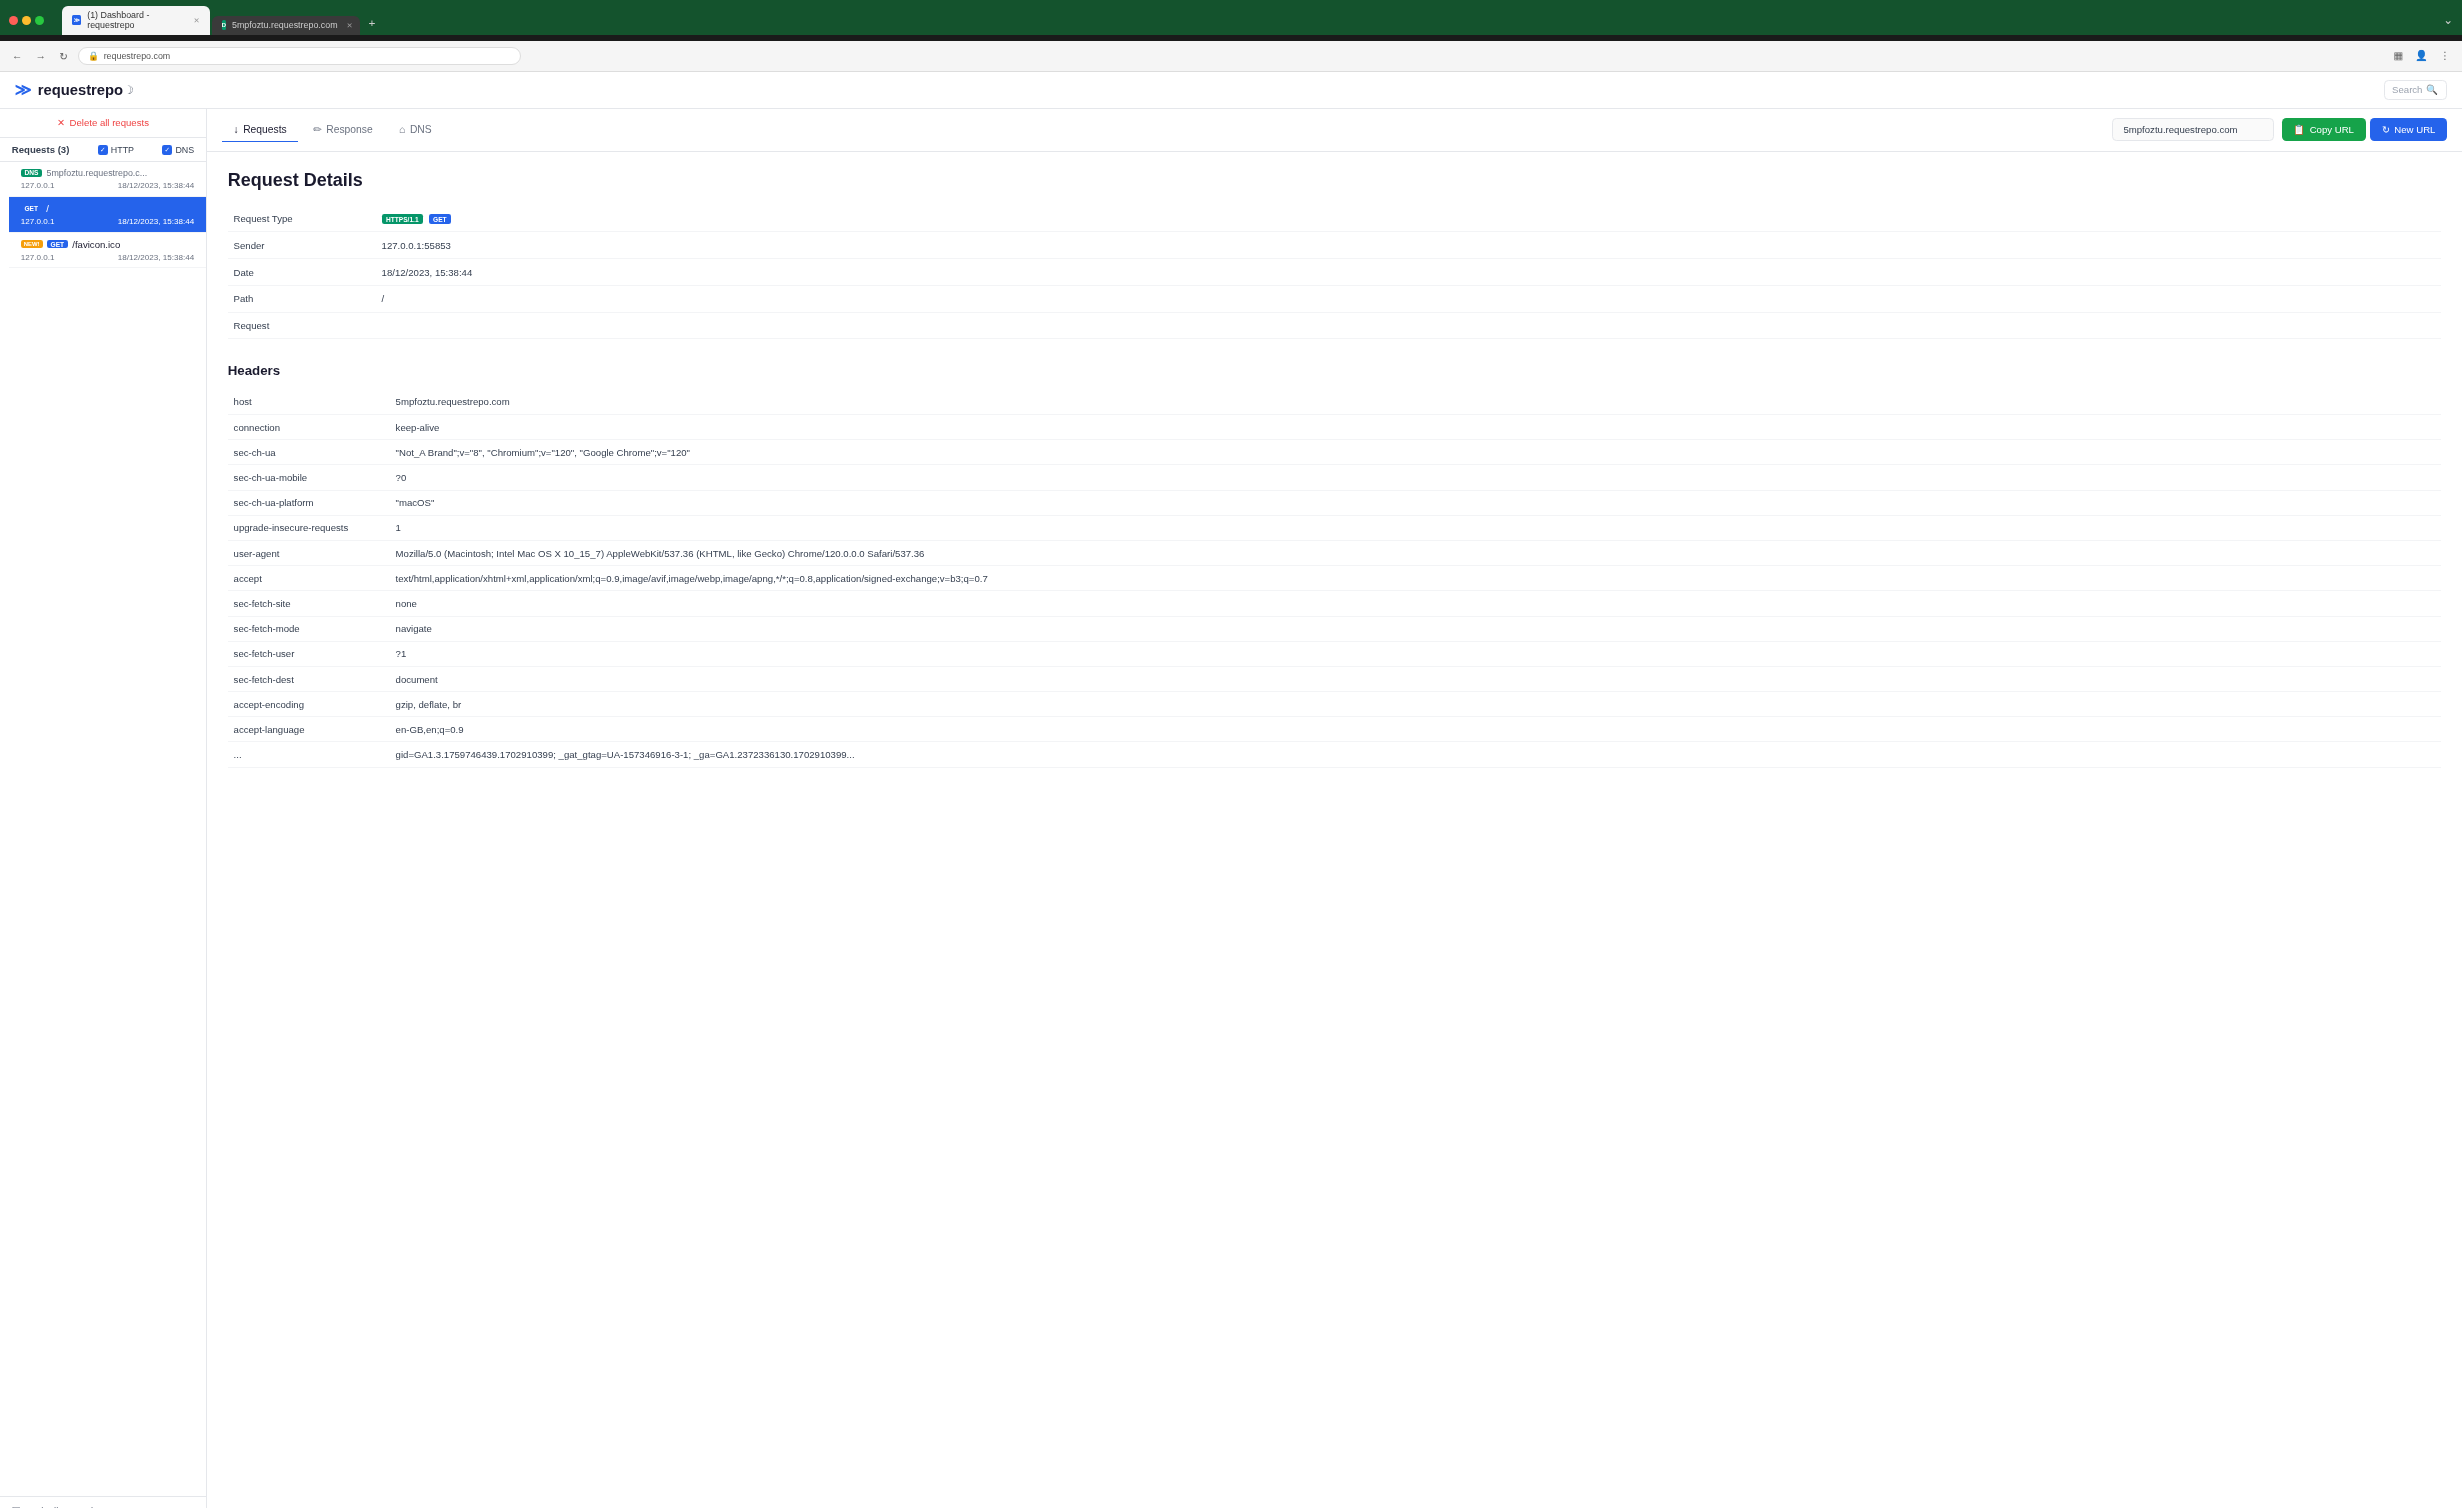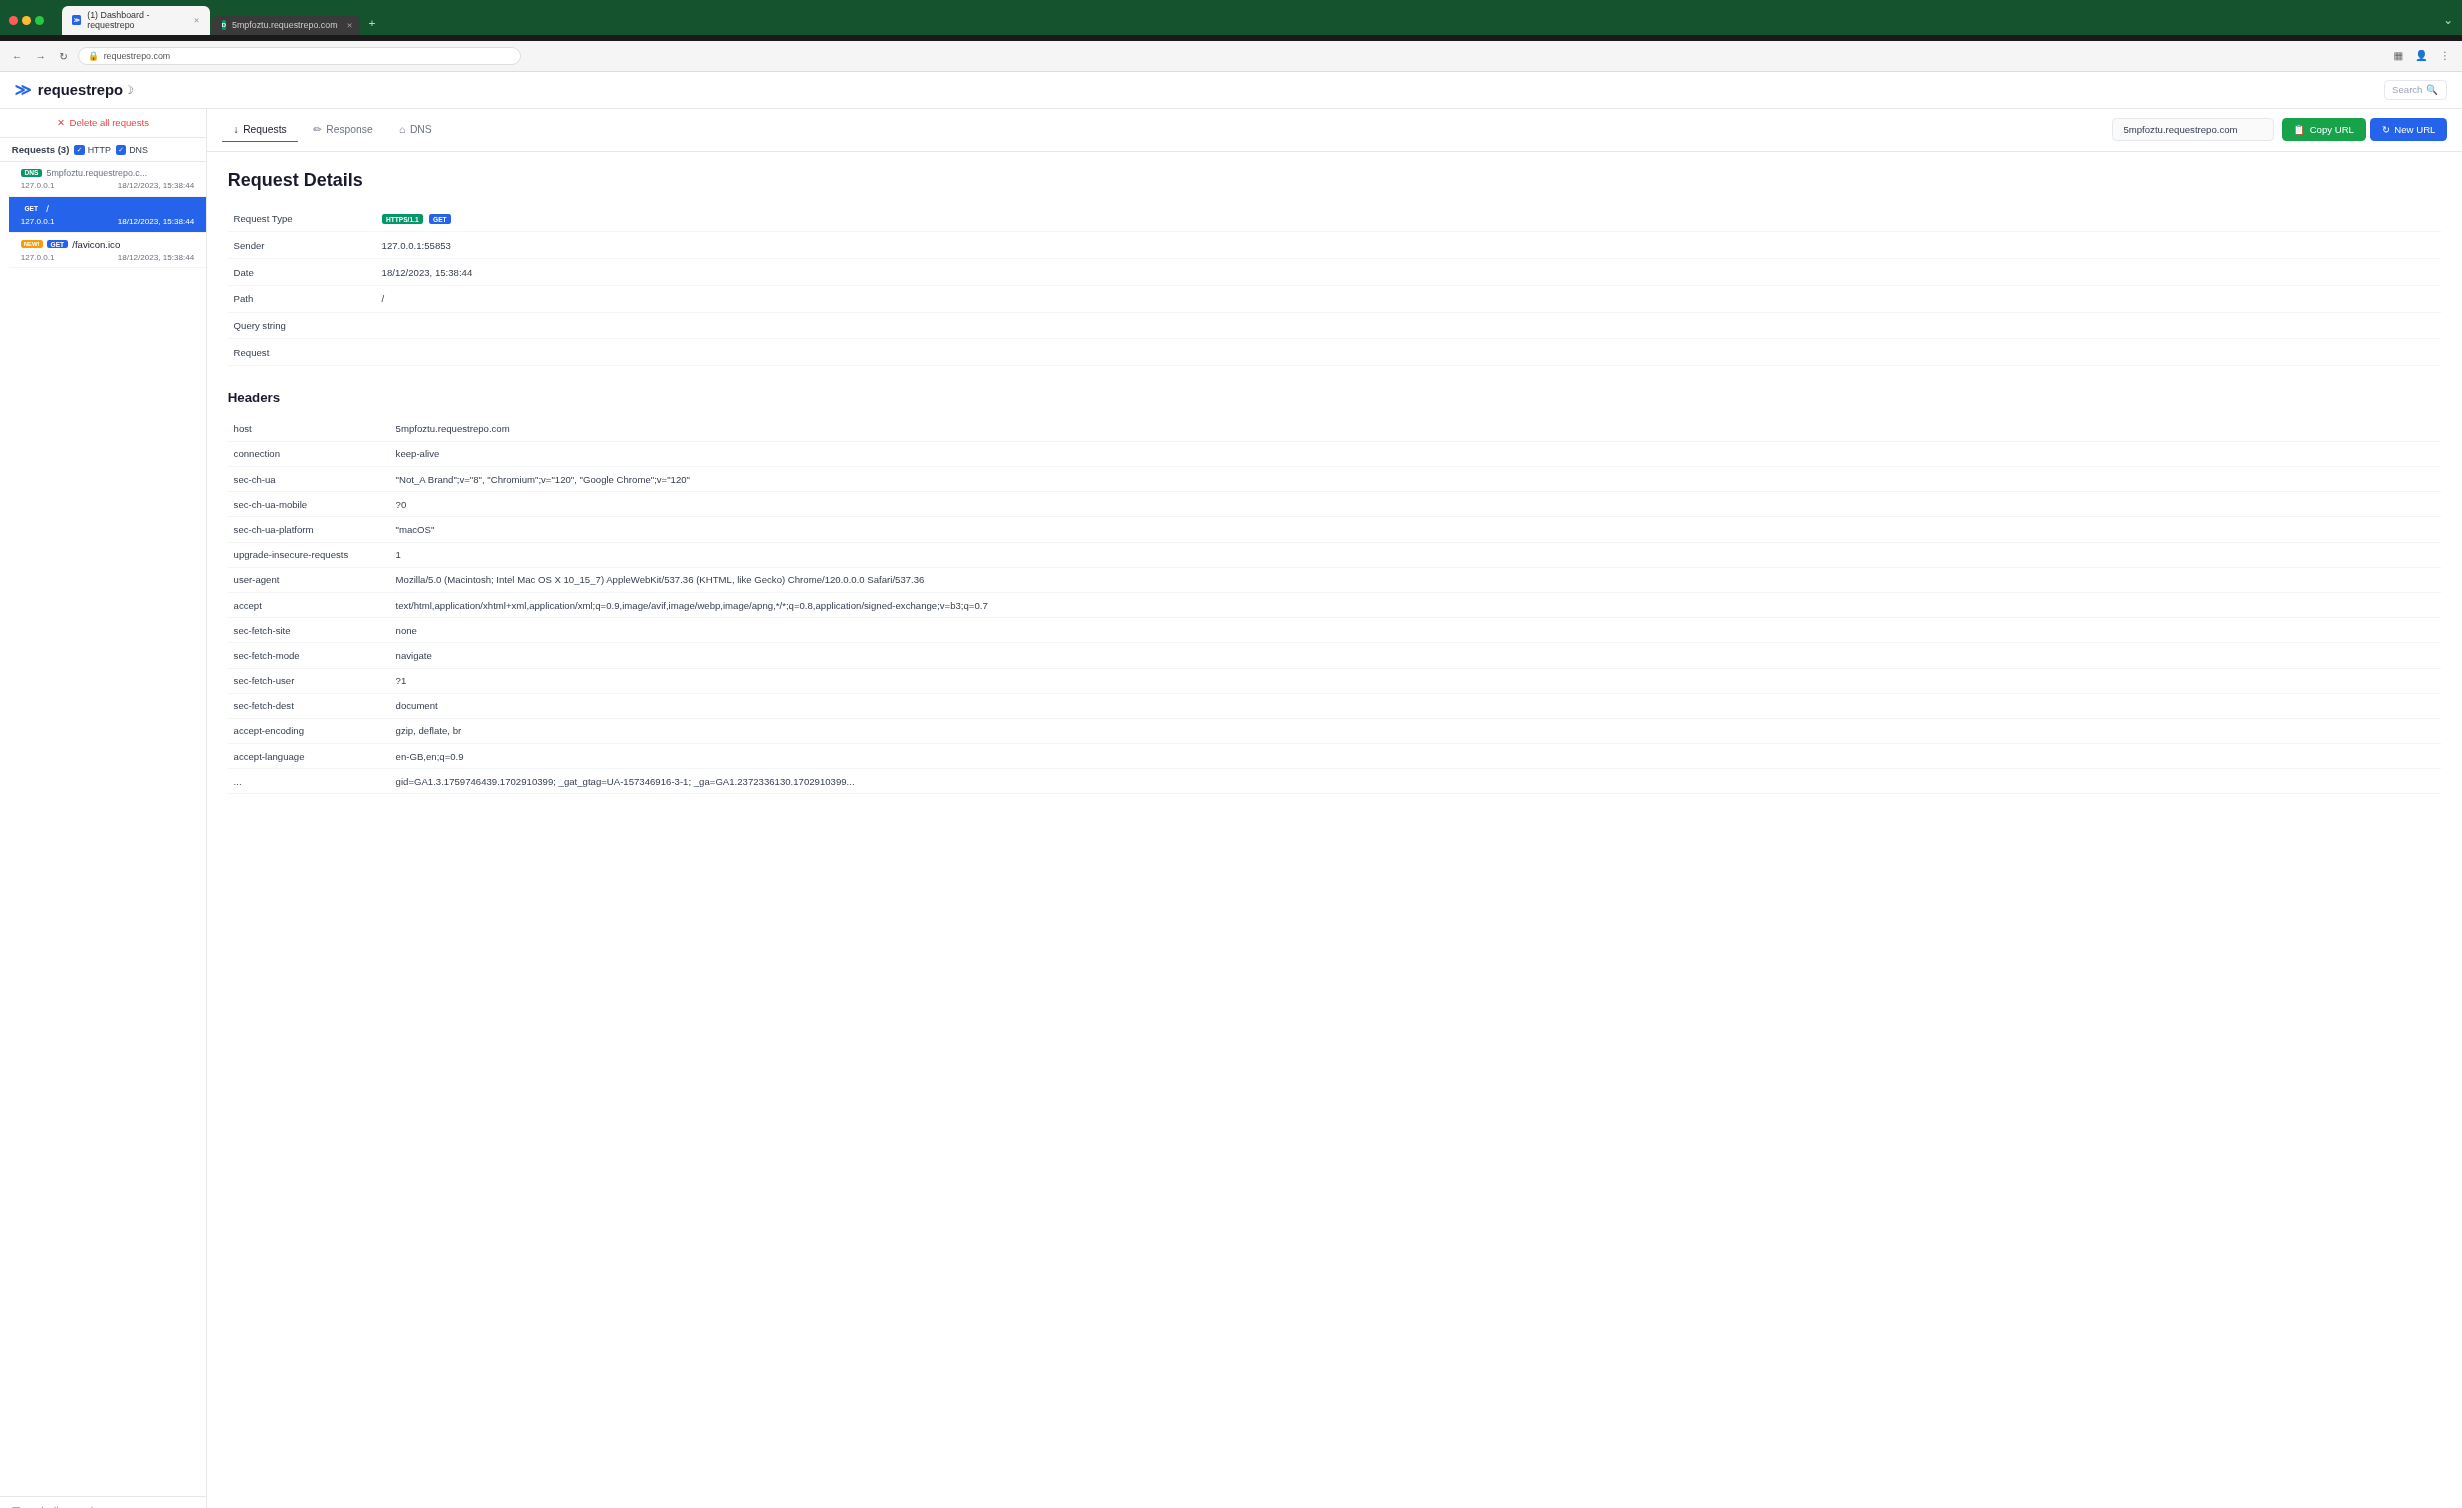--- a/index.html
+++ b/index.html
@@ -37,21 +37,21 @@
     .logo-icon { color: #2563eb; font-size: 16.2px; }
     .header-search { margin-left: auto; display: flex; align-items: center; gap: 4.4px; border: 0.7px solid #e5e7eb; border-radius: 4.4px; padding: 3.7px 7.4px; font-size: 9.6px; color: #9ca3af; }
     .moon-icon { color: #6b7280; font-size: 11.8px; margin-right: 5.9px; cursor: pointer; }
 
     
     .main-layout { display: flex; flex: 1; }
 
     
     .sidebar { width: 207px; border-right: 0.7px solid #e5e7eb; background: #fff; flex-shrink: 0; display: flex; flex-direction: column; }
     .sidebar-delete { display: flex; align-items: center; gap: 4.4px; color: #ef4444; font-size: 9.6px; padding: 8.9px 11.8px; border-bottom: 0.7px solid #e5e7eb; cursor: pointer; justify-content: center; }
-    .sidebar-filter { display: flex; align-items: center; gap: 5px; padding: 5.9px 11.8px; border-bottom: 0.7px solid #e5e7eb; font-size: 9.6px; color: #374151; font-weight: 500; }
+    .sidebar-filter { display: flex; align-items: center; gap: 19px; padding: 5.9px 11.8px; border-bottom: 0.7px solid #e5e7eb; font-size: 9.6px; color: #374151; font-weight: 500; justify-content: space-between; }
     .sidebar-filter-label { font-weight: 600; }
     .filter-checkbox { display: flex; align-items: center; gap: 3px; font-size: 8.9px; color: #374151; }
     .checkbox { width: 10.3px; height: 10.3px; background: #2563eb; border-radius: 2.2px; display: inline-flex; align-items: center; justify-content: center; color: white; font-size: 6.6px; }
     .request-list { flex: 1; overflow-y: auto; padding-left: 9px; }
     .request-item { padding: 5.9px 11.8px; border-bottom: 0.7px solid #f3f4f6; cursor: pointer; }
     .request-item.active { background: #2563eb; }
     .request-item.active .request-path, .request-item.active .request-meta { color: white; }
     .request-item-header { display: flex; align-items: center; gap: 4.4px; margin-bottom: 3px; }
     .badge { font-size: 6.6px; font-weight: 700; padding: 0.7px 3.7px; border-radius: 2.2px; color: white; }
     .badge-dns { background: #059669; }
@@ -256,24 +256,20 @@
           </tr>
           <tr>
             <td>Date</td>
             <td>18/12/2023, 15:38:44</td>
           </tr>
           <tr>
             <td>Path</td>
             <td>/</td>
           </tr>
           <tr>
-            <td>Query string</td>
-            <td></td>
-          </tr>
-          <tr>
             <td>Request</td>
             <td></td>
           </tr>
         </tbody>
           </table>
 
         <div class="sub-section-title">Headers</div>
 
         <table class="headers-table">
           <tbody id="headers-tbody">

